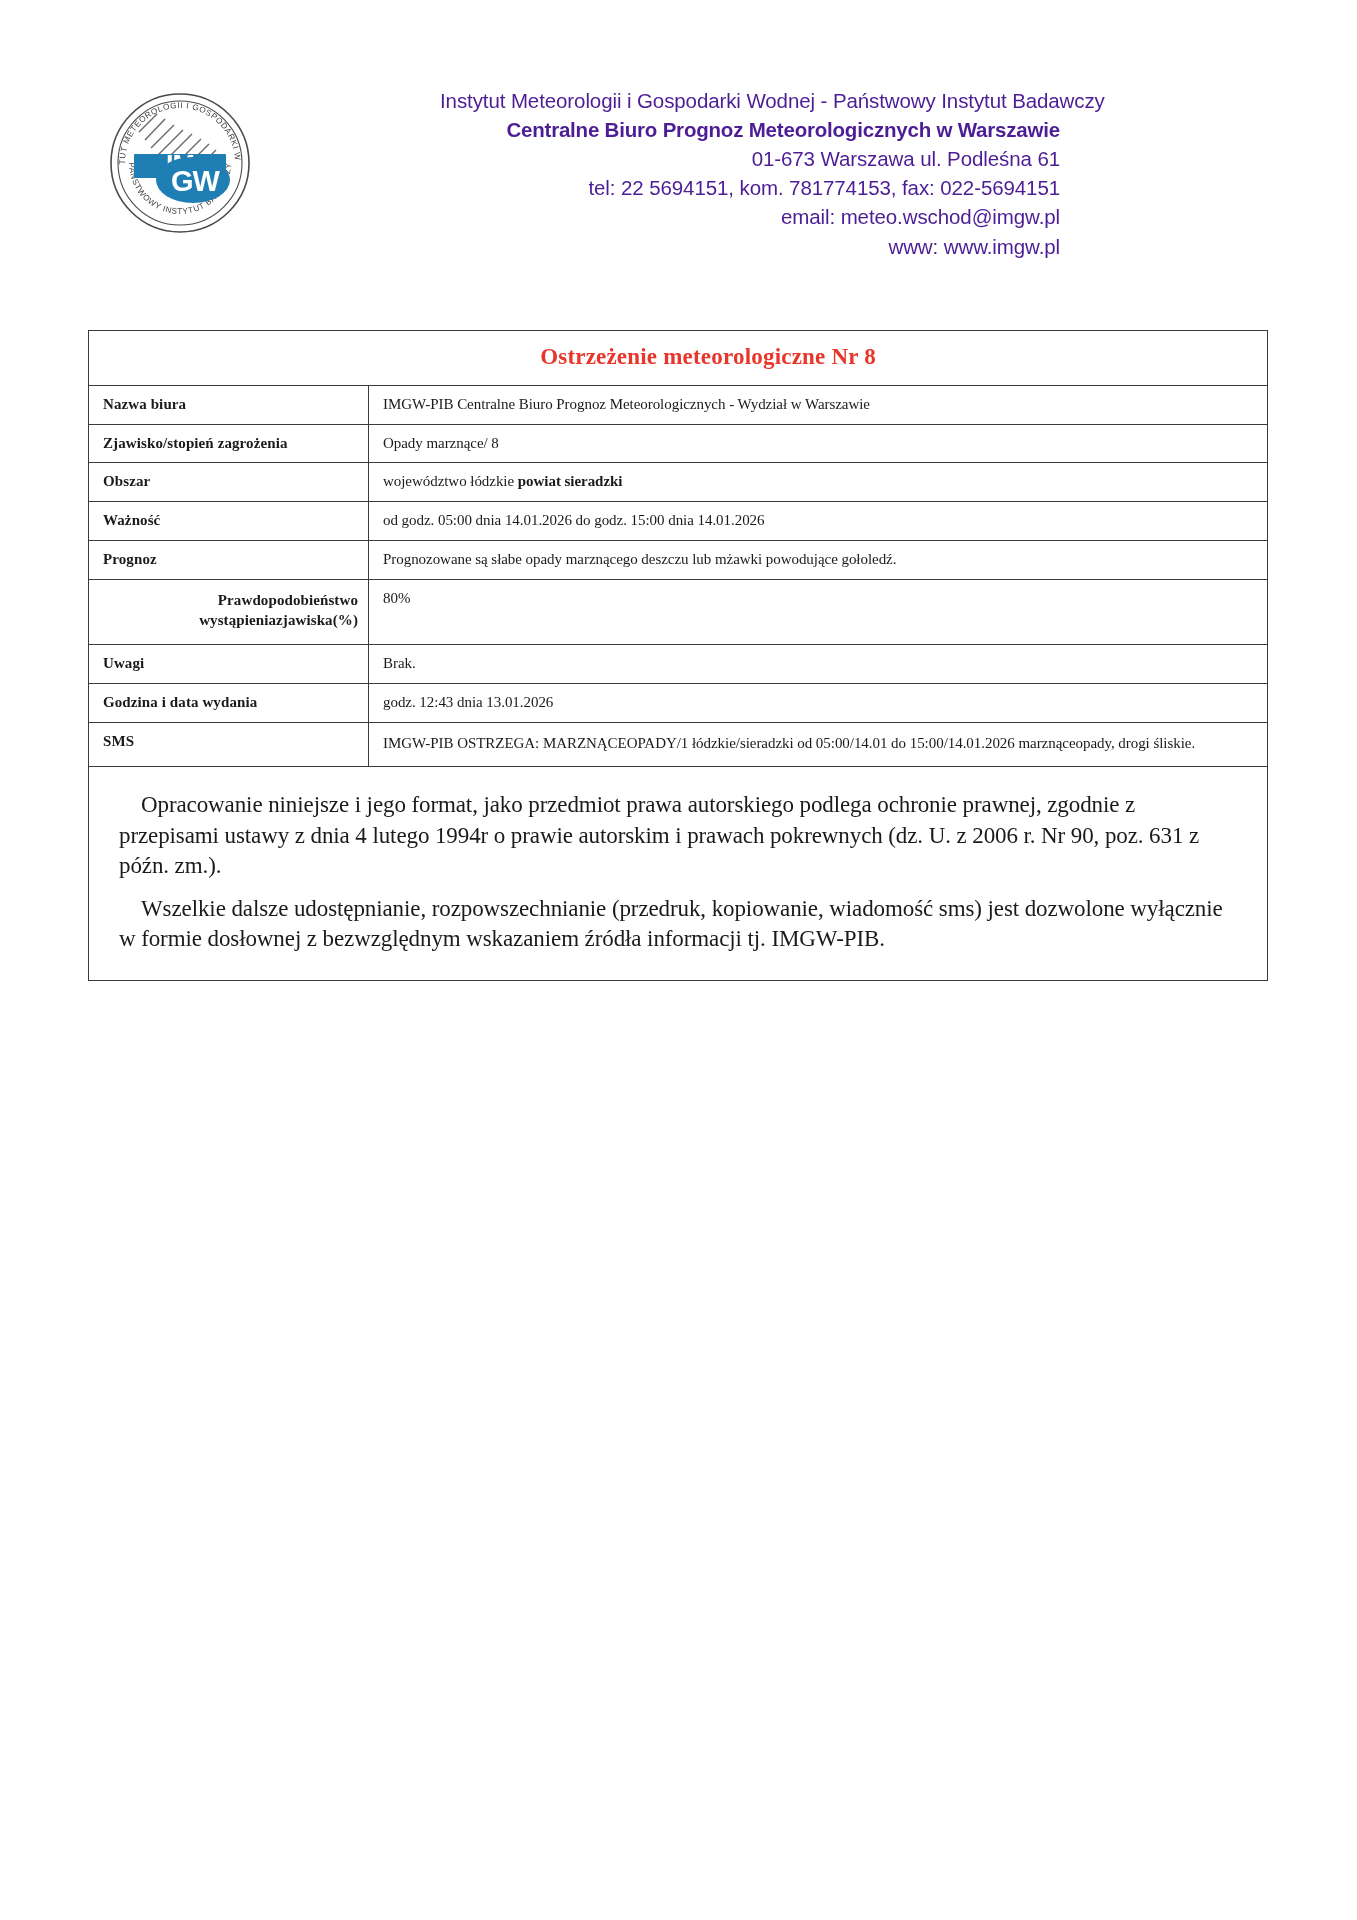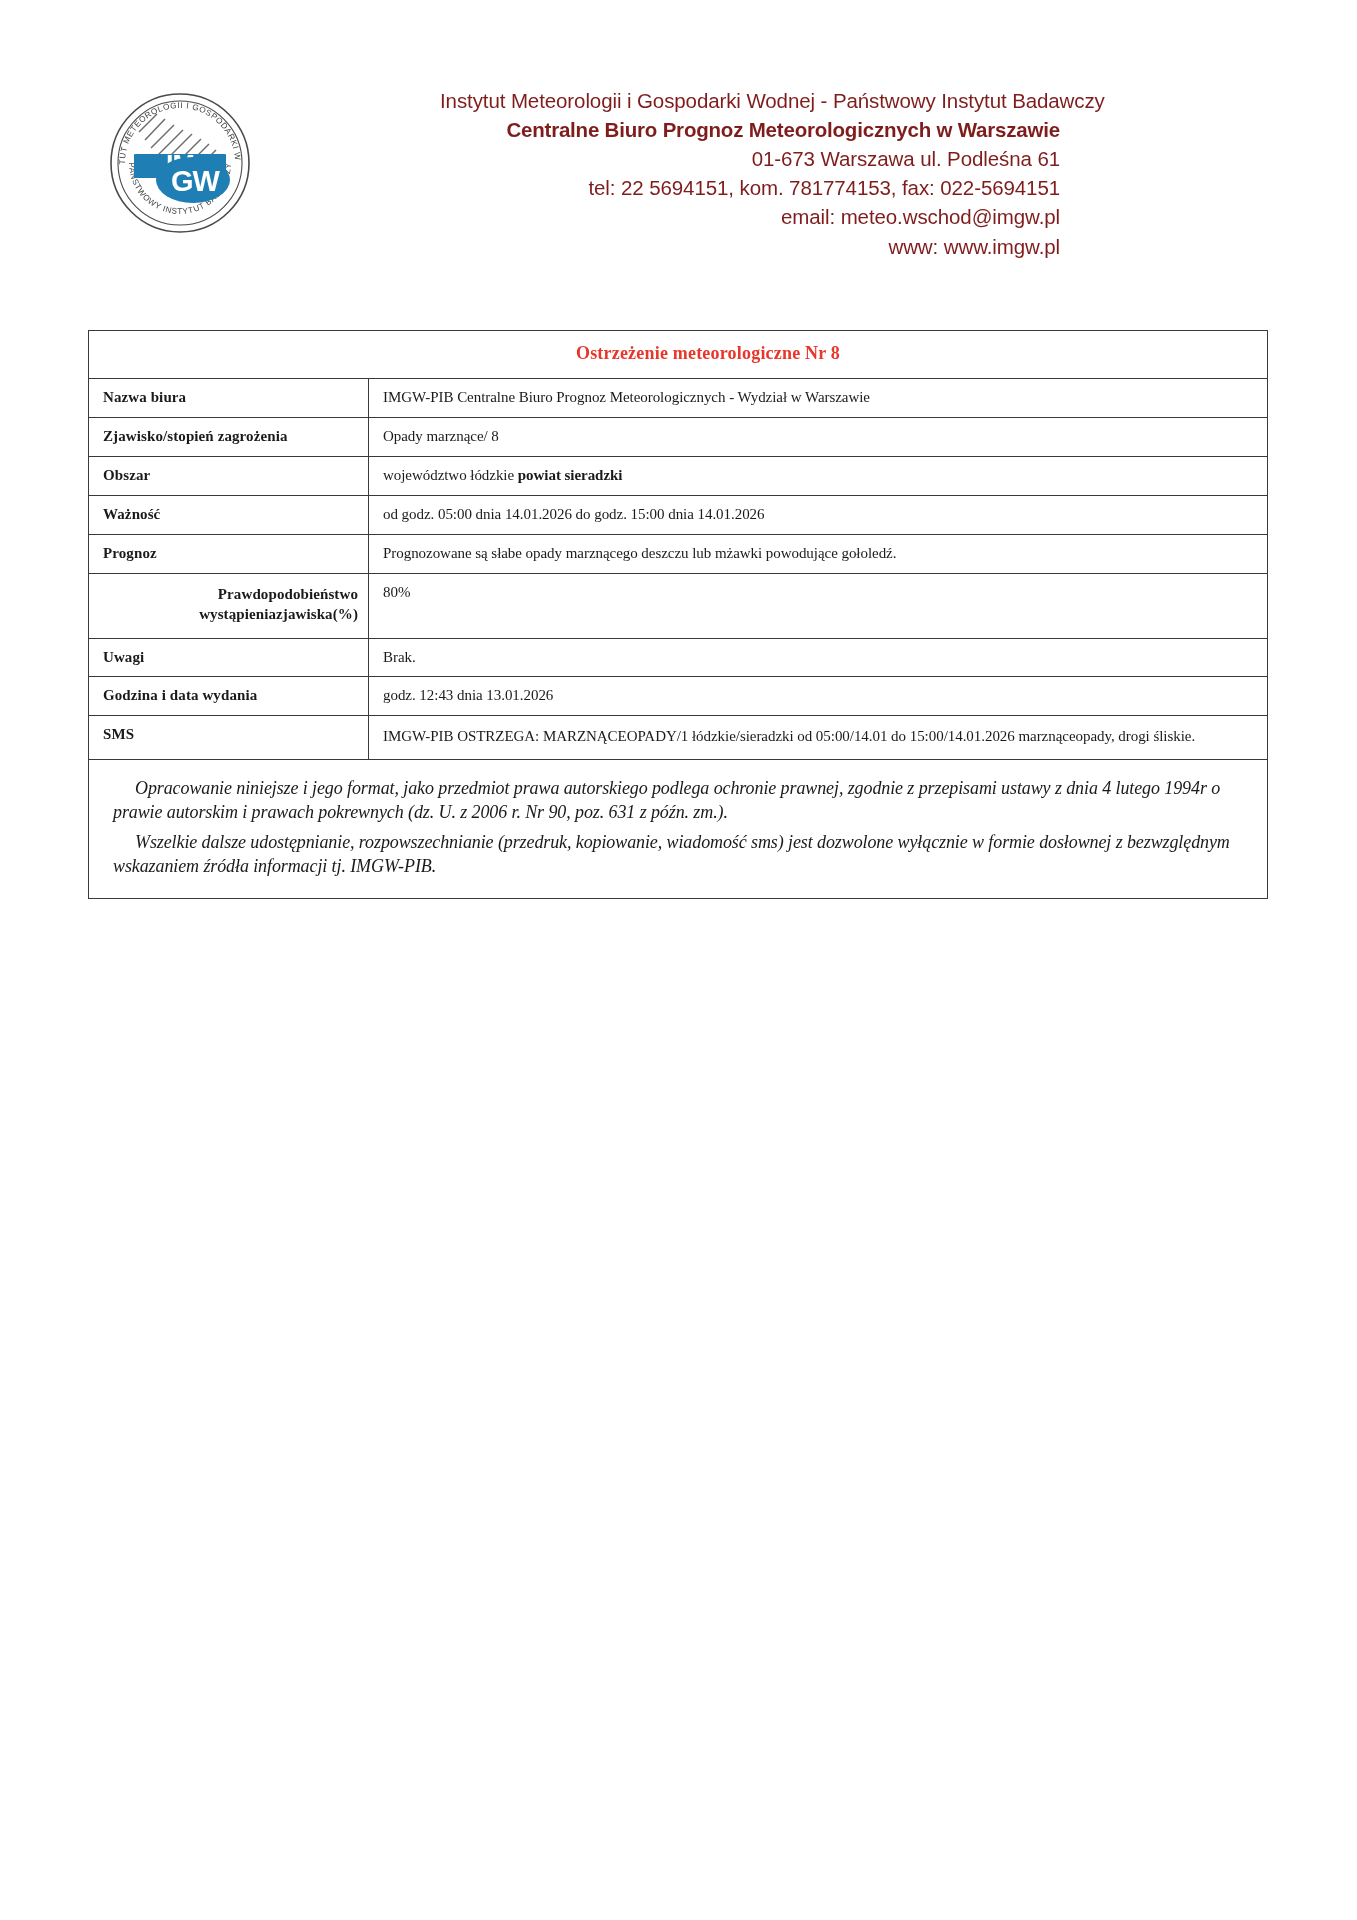--- a/index.html
+++ b/index.html
@@ -33,21 +33,21 @@
   }
   .logo-svg { display: block; }
 
   .header-text {
     position: absolute;
     left: 440px;
     top: 8px;
     width: 620px;
     text-align: right;
     font-family: "Liberation Sans", sans-serif;
-    color: #7f1d1d;
+    color: #4c1d95;
     line-height: 1.42;
   }
   .header-text .hl {
     font-size: 20.5px;
     white-space: nowrap;
     letter-spacing: -0.1px;
   }
   .header-text .hl.bold {
     font-weight: bold;
     letter-spacing: -0.2px;
@@ -60,21 +60,21 @@
     top: 330px;
     width: 1180px;
     border: 1.6px solid #2d2d2d;
     border-collapse: collapse;
     background: #fff;
   }
   .warning-table td {
     border: 1.1px solid #3a3a3a;
     padding: 9px 10px 9px 14px;
     vertical-align: top;
-    font-size: 18px;
+    font-size: 23px;
     line-height: 1.33;
   }
   .warning-table td.label {
     width: 255px;
     font-weight: bold;
     font-size: 15px;
     letter-spacing: 0.1px;
   }
   .warning-table td.value {
     font-size: 15px;
@@ -97,23 +97,22 @@
   .sms-value { line-height: 1.38; padding-top: 11px !important; padding-bottom: 12px !important;}
 
   .footer-cell {
     border-top: 1.1px solid #3a3a3a !important;
     padding: 11px 22px 13px 18px !important;
     font-size: 19px;
     line-height: 1.42;
     letter-spacing: -0.1px;
   }
   .footer-cell p {
-    margin: 6px;
+    margin: 12px;
     text-indent: 22px;
-    font-style: italic;
   }
 </style>
 </head>
 <body>
 
 <div class="doc-header">
 
   <div class="logo-wrap">
     <svg class="logo-svg" width="150" height="150" viewBox="0 0 150 150">
       <defs>

